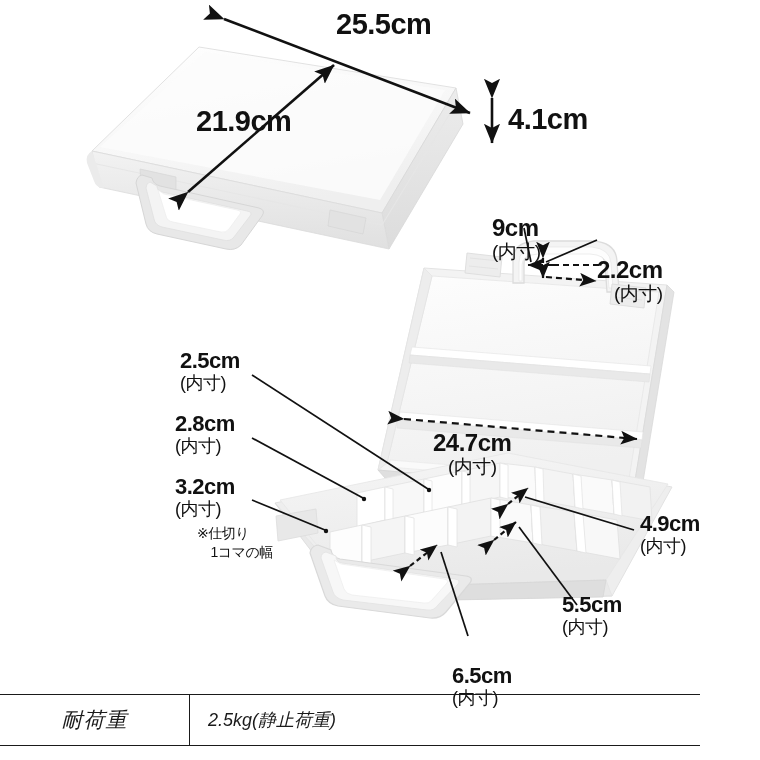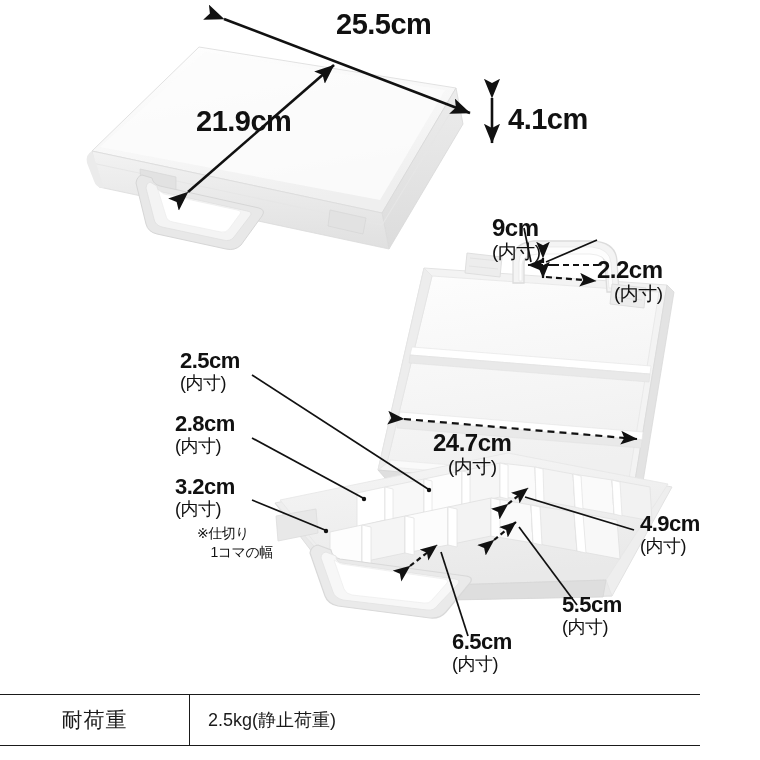--- a/index.html
+++ b/index.html
@@ -63,20 +63,21 @@
     position: absolute;
     left: 0px;
     top: 694px;
     width: 760px;
     height: 52px;
     border-top: 1.5px solid #1a1a1a;
     border-bottom: 1.5px solid #1a1a1a;
     box-sizing: border-box;
     display: flex;
     align-items: stretch;
+    font-style: italic;
   }
   #spec-label-cell {
     width: 190px;
     display: flex;
     align-items: center;
     justify-content: center;
     border-right: 1.5px solid #1a1a1a;
     box-sizing: border-box;
     font-size: 21px;
     letter-spacing: 1px;
@@ -394,21 +395,21 @@
   <div class="dim sml" style="left:640px; top:513px;">
     <span class="val">4.9cm</span>
     <span class="sub">(内寸)</span>
   </div>
 
   <div class="dim sml" style="left:562px; top:594px;">
     <span class="val">5.5cm</span>
     <span class="sub">(内寸)</span>
   </div>
 
-  <div class="dim sml" style="left:452px; top:631px;">
+  <div class="dim sml" style="left:452px; top:665px;">
     <span class="val">6.5cm</span>
     <span class="sub">(内寸)</span>
   </div>
 
   <div id="spec-table">
     <div id="spec-label-cell">耐荷重</div>
     <div id="spec-value-cell">2.5kg(静止荷重)</div>
   </div>
 
 </div>

